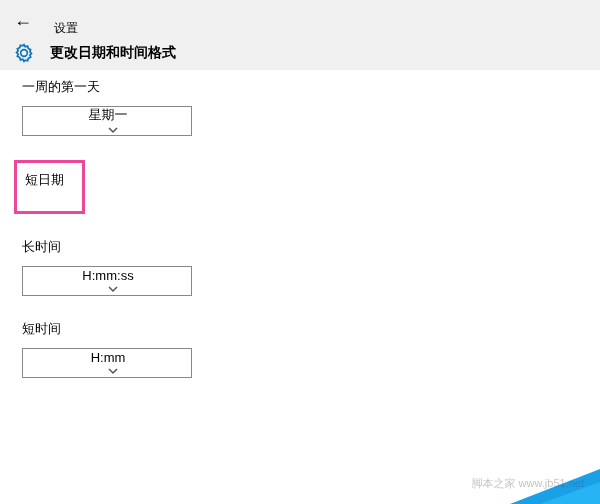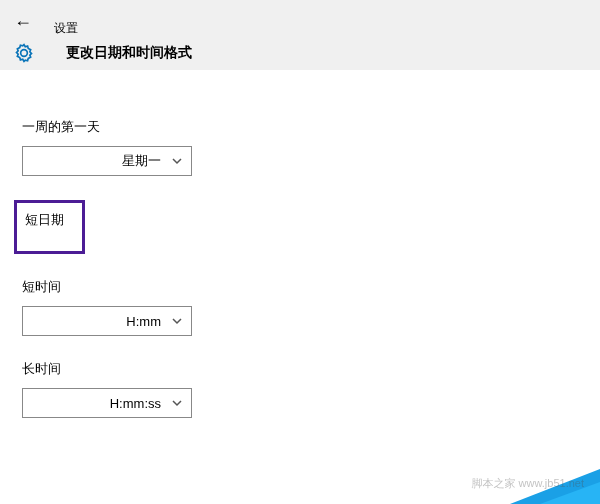--- a/index.html
+++ b/index.html
@@ -34,63 +34,63 @@
     cursor: pointer;
   }
   .app-title {
     font-size: 12px;
     font-weight: normal;
     margin-top: 16px;
   }
   .header-bottom {
     display: flex;
     align-items: center;
-    gap: 32px;
+    gap: 16px;
     padding-top: 10px;
   }
   .gear {
     color: #0a64a0;
     width: 20px;
     height: 20px;
   }
   .page-title {
     font-size: 14px;
     font-weight: bold;
   }
   .content {
-    padding: 28px 22px 0 22px;
-    margin-top: 20px;
+    padding: 8px 22px 0 22px;
   }
   .field {
     margin-bottom: 24px;
   }
   .field-label {
     font-size: 13px;
     margin-bottom: 10px;
   }
   .dropdown {
     display: inline-flex;
     align-items: center;
-    justify-content: flex-end;
+    justify-content: center;
     border: 1px solid #888;
     background: #fff;
     height: 30px;
     padding: 0 8px 0 10px;
     min-width: 170px;
     cursor: pointer;
     font-size: 13px;
+    flex-direction: column;
   }
   .chevron {
     width: 12px;
     height: 12px;
     flex-shrink: 0;
     margin-left: 10px;
   }
   .highlight-box {
-    border: 3px solid #4c1d95;
+    border: 3px solid #ec4899;
     padding: 8px 18px 12px 8px;
     margin-left: -8px;
     display: inline-block;
   }
   .highlight-box .field-label { margin-top: 0; }
   .field.highlighted { margin-bottom: 22px; }
   .corner {
     position: absolute;
     right: 0;
     bottom: 0;
@@ -152,33 +152,33 @@
   <div class="field highlighted">
     <div class="highlight-box">
       <div class="field-label">短日期</div>
     </div>
   </div>
 
   <div class="field">
   </div>
 
   <div class="field">
-    <div class="field-label">短时间</div>
+    <div class="field-label">长时间</div>
     <div class="dropdown" style="min-width:170px">
-      <span>H:mm</span>
+      <span>H:mm:ss</span>
       <svg class="chevron" viewBox="0 0 12 12">
           <path d="M2 4l4 4 4-4" fill="none" stroke="#555" stroke-width="1.5"></path>
         </svg>
     </div>
   </div>
 
   <div class="field">
-    <div class="field-label">长时间</div>
+    <div class="field-label">短时间</div>
     <div class="dropdown" style="min-width:170px">
-      <span>H:mm:ss</span>
+      <span>H:mm</span>
       <svg class="chevron" viewBox="0 0 12 12">
           <path d="M2 4l4 4 4-4" fill="none" stroke="#555" stroke-width="1.5"></path>
         </svg>
     </div>
   </div>
 
 </div>
 
 <div class="corner">
   <div class="tri1"></div>

